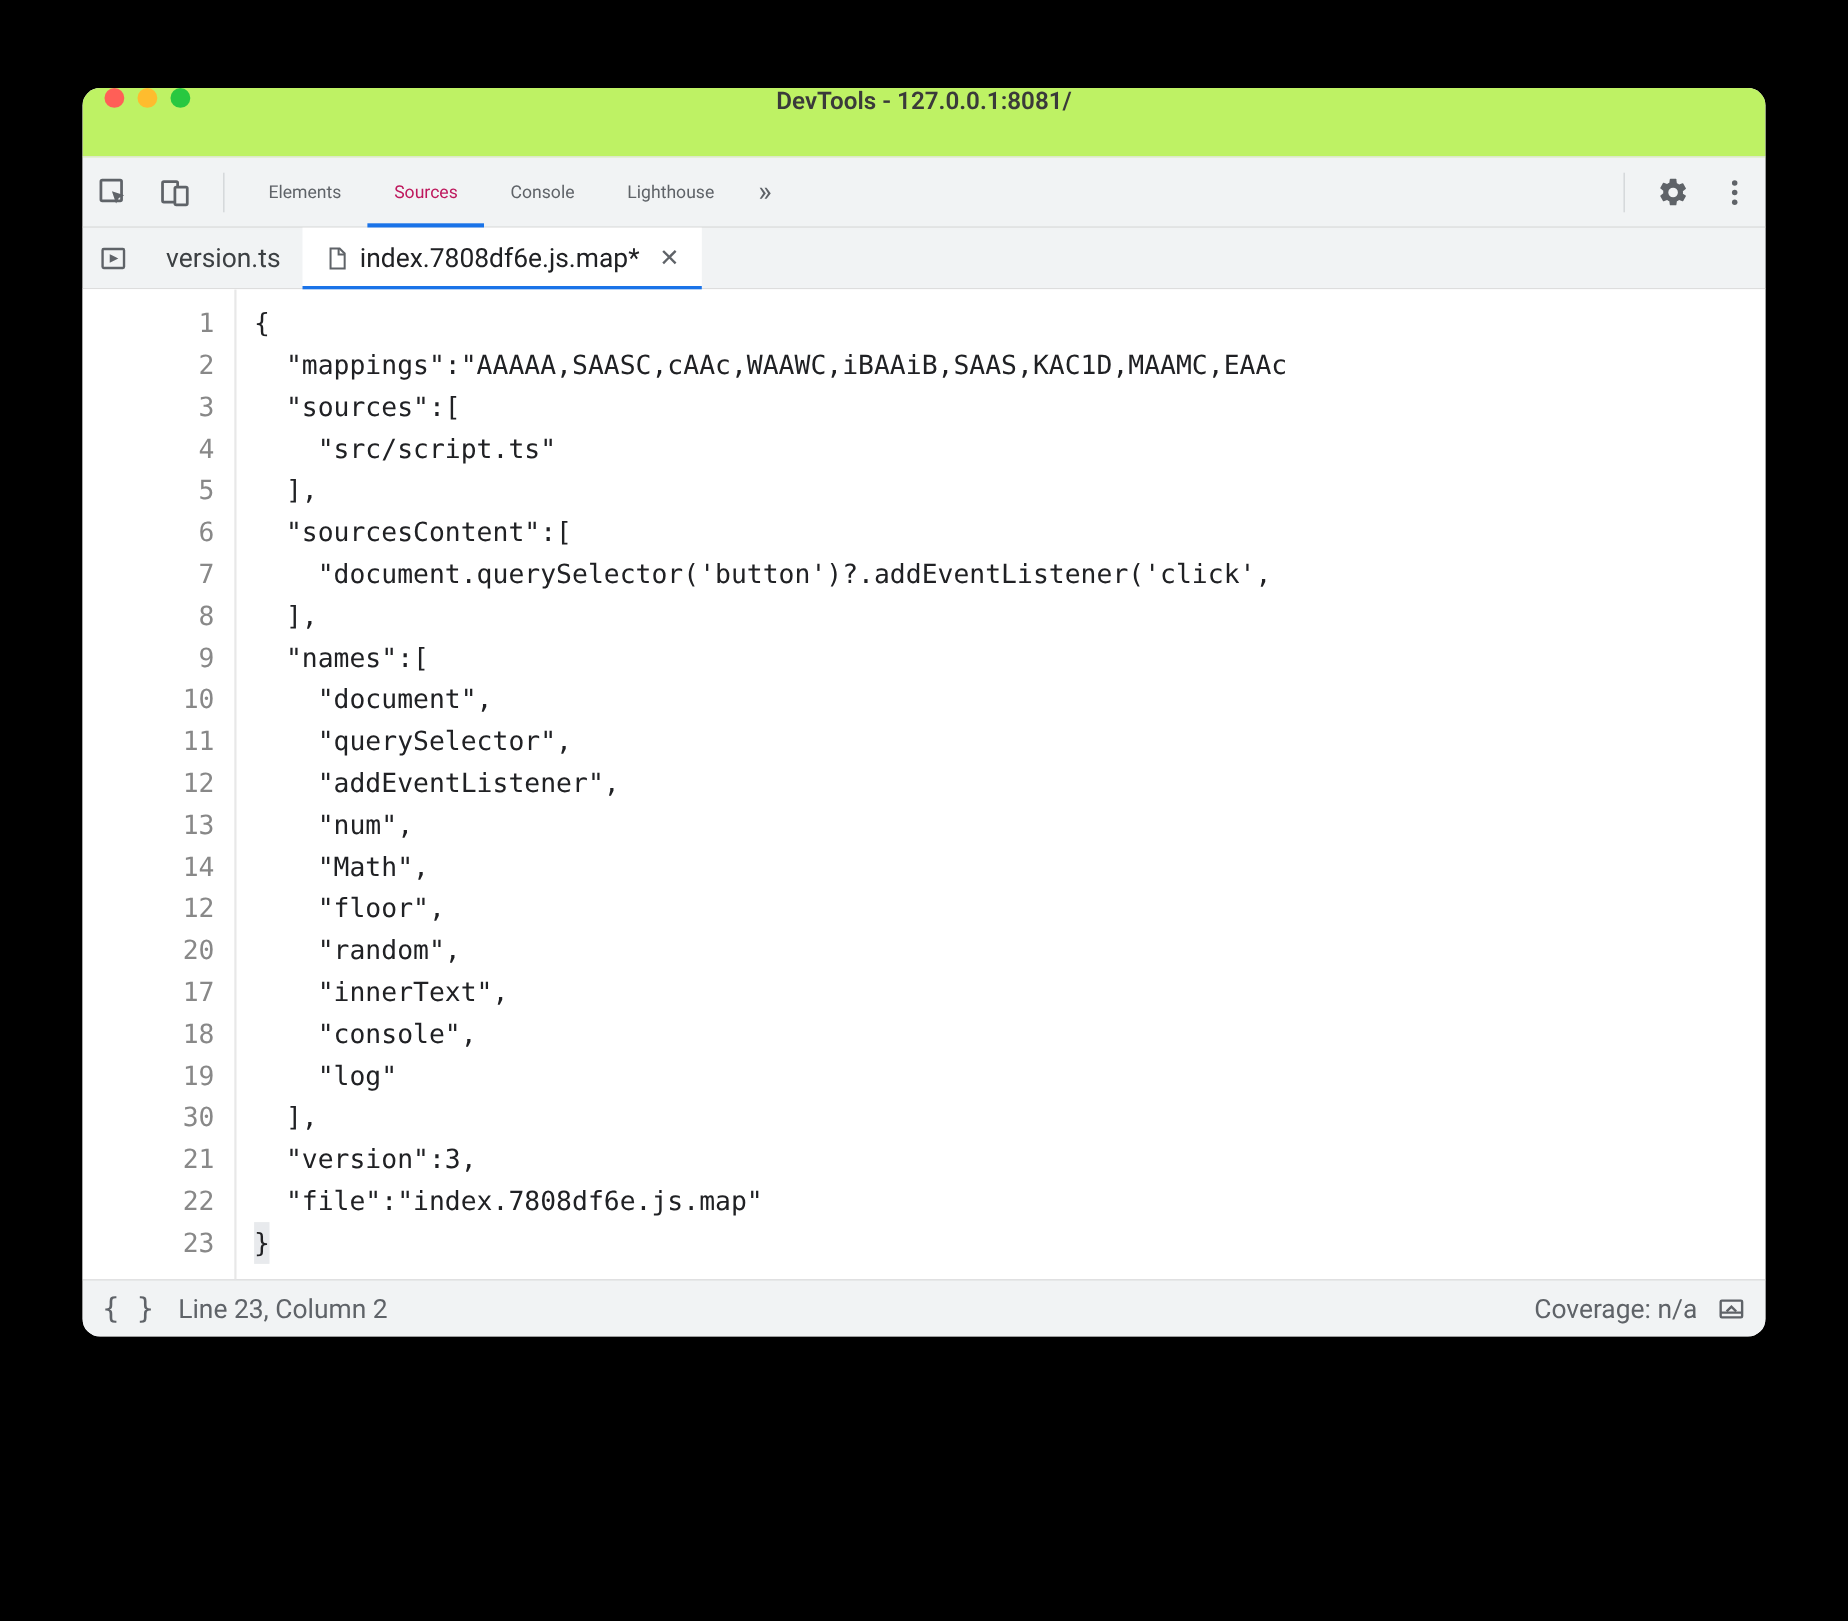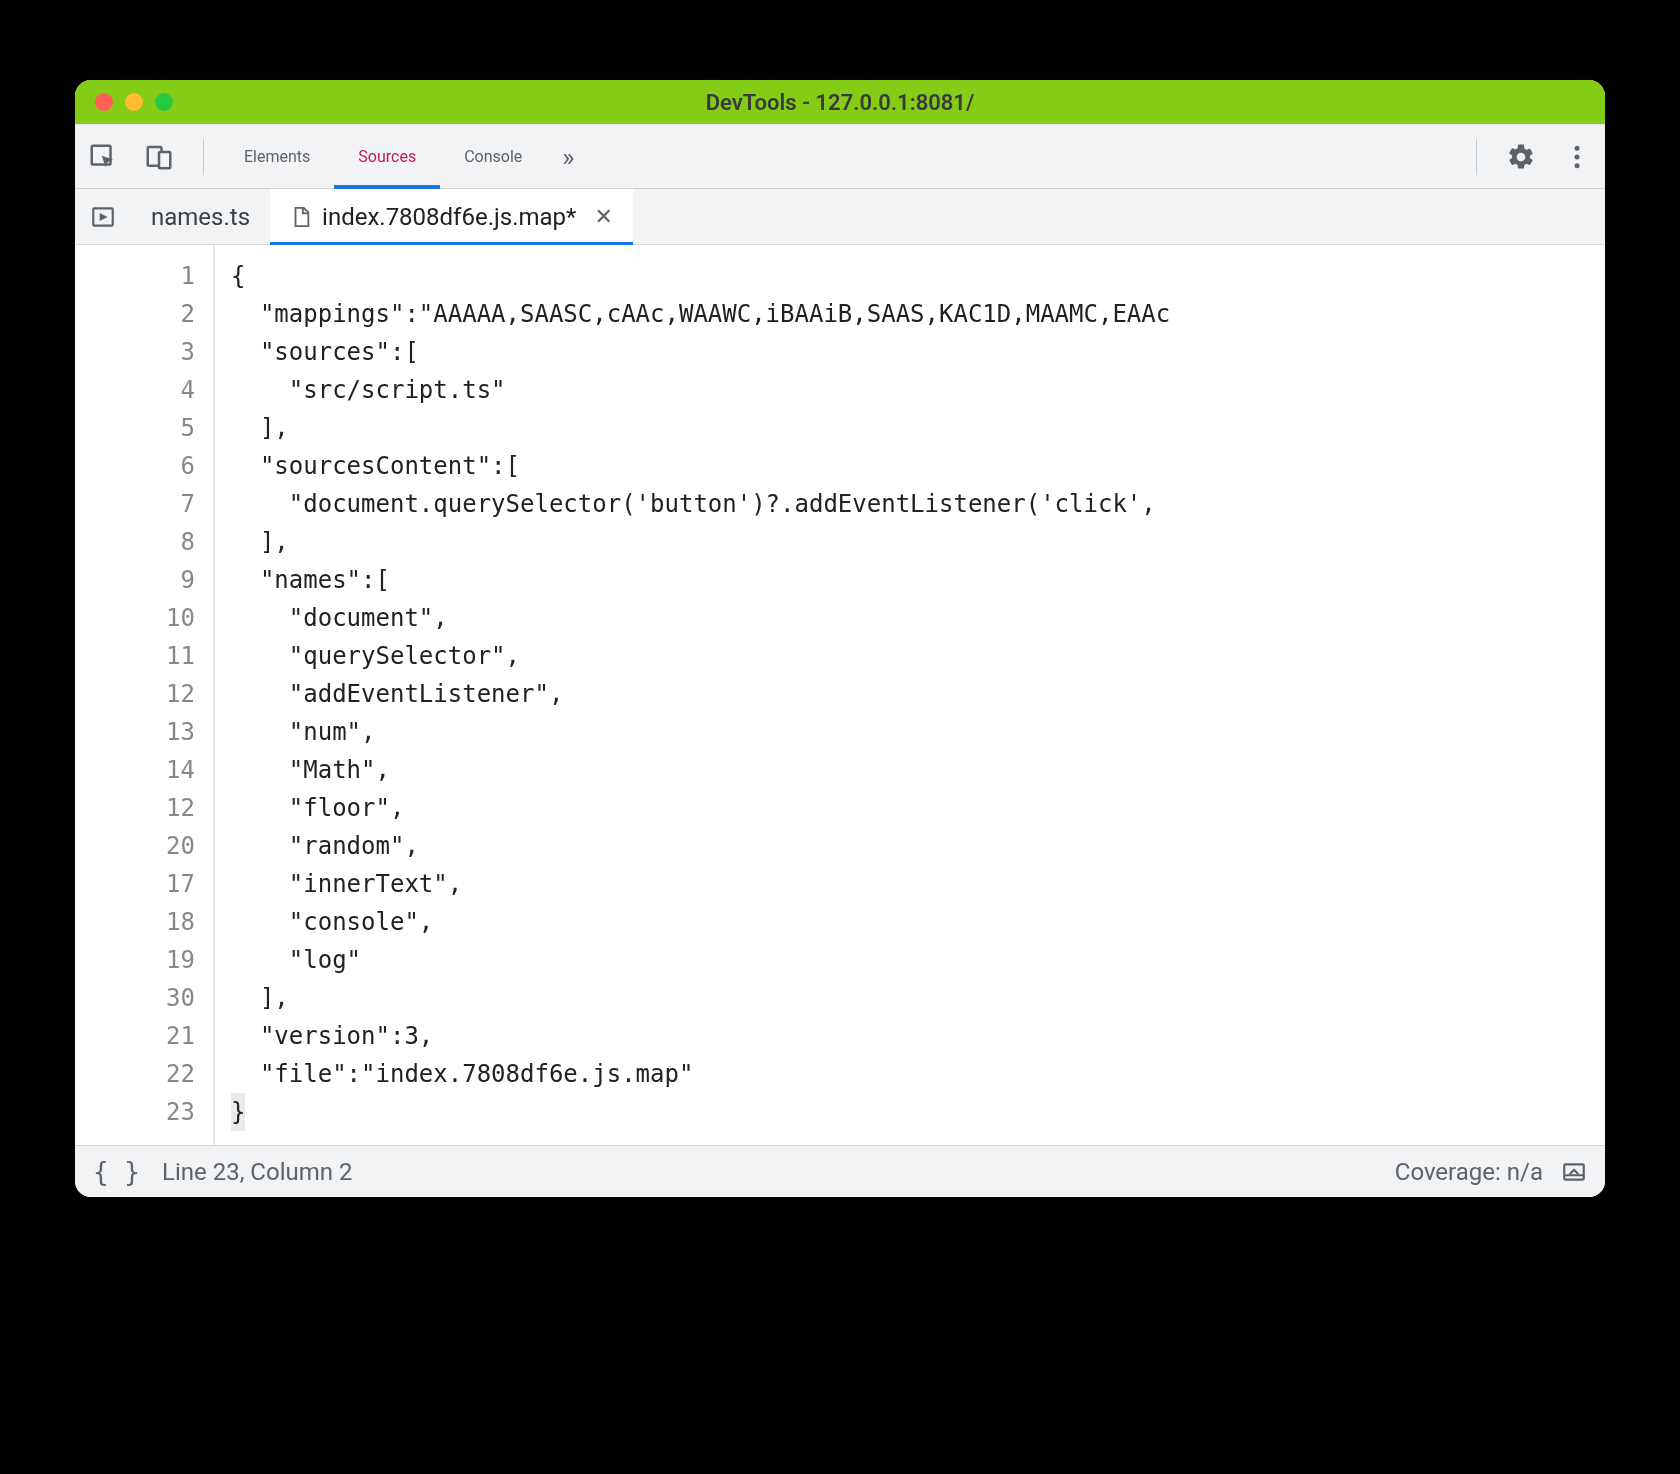--- a/index.html
+++ b/index.html
@@ -14,24 +14,23 @@
     padding-top: 80px;
   }
   .window {
     width: 1530px;
     background: #fff;
     border-radius: 16px;
     overflow: hidden;
     box-shadow: 0 30px 80px rgba(0,0,0,0.5);
   }
   .titlebar {
-    height: 45px;
-    background: #84cc16;
-    display: flex;
-    align-items: center;
+    height: 63px;
+    background: #bef264;
+    display: flex;
     padding: 0 20px;
     position: relative;
     border-bottom: 1px solid #e5e5e5;
   }
   .traffic-lights { display: flex; gap: 12px; }
   .traffic-dot { width: 18px; height: 18px; border-radius: 50%; }
   .dot-close { background: #ff5f57; }
   .dot-min { background: #febc2e; }
   .dot-max { background: #28c840; }
   .title {
@@ -184,20 +183,21 @@
     <div class="tool-icon">
       <svg viewBox="0 0 24 24" fill="none" stroke="currentColor" stroke-width="2">
         <rect x="3" y="4" width="11" height="15" rx="1"></rect>
         <rect x="12" y="8" width="9" height="13" rx="1" fill="#f1f3f4"></rect>
       </svg>
     </div>
     <div class="vdiv"></div>
     <div class="main-tab">Elements</div>
     <div class="main-tab active">Sources</div>
     <div class="main-tab">Console</div>
+    <div class="main-tab">Lighthouse</div>
     <div class="more-chevrons">»</div>
     <div class="spacer"></div>
     <div class="vdiv"></div>
     <div class="tool-icon">
       <svg viewBox="0 0 24 24" fill="currentColor">
         <path d="M19.14,12.94a7.07,7.07,0,0,0,.05-.94,7.07,7.07,0,0,0-.05-.94l2.03-1.58a.5.5,0,0,0,.12-.64l-1.92-3.32a.5.5,0,0,0-.61-.22l-2.39.96a7,7,0,0,0-1.62-.94l-.36-2.54A.5.5,0,0,0,13.9,2H10.1a.5.5,0,0,0-.49.42L9.25,4.96a7,7,0,0,0-1.62.94l-2.39-.96a.5.5,0,0,0-.61.22L2.71,8.48a.5.5,0,0,0,.12.64l2.03,1.58a7.07,7.07,0,0,0-.05.94,7.07,7.07,0,0,0,.05.94L2.83,14.16a.5.5,0,0,0-.12.64l1.92,3.32a.5.5,0,0,0,.61.22l2.39-.96a7,7,0,0,0,1.62.94l.36,2.54a.5.5,0,0,0,.49.42h3.8a.5.5,0,0,0,.49-.42l.36-2.54a7,7,0,0,0,1.62-.94l2.39.96a.5.5,0,0,0,.61-.22l1.92-3.32a.5.5,0,0,0-.12-.64ZM12,15.5A3.5,3.5,0,1,1,15.5,12,3.5,3.5,0,0,1,12,15.5Z"></path>
       </svg>
     </div>
     <div class="tool-icon">
       <svg viewBox="0 0 24 24" fill="currentColor">
@@ -209,21 +209,21 @@
   </div>
 
   <div class="file-tabs">
     <div class="nav-toggle">
       <svg viewBox="0 0 24 24" fill="none" stroke="currentColor" stroke-width="2">
         <rect x="3" y="4" width="18" height="16" rx="1"></rect>
         <path d="M10 10 L14 12 L10 14 Z" fill="currentColor"></path>
       </svg>
     </div>
     <div class="file-tab">
-      <span>names.ts</span>
+      <span>version.ts</span>
     </div>
     <div class="file-tab active">
       <svg class="file-icon" viewBox="0 0 24 24" fill="none" stroke="#5f6368" stroke-width="2">
         <path d="M6 2h9l5 5v15H6z"></path>
           <path d="M14 2v6h6"></path>
       </svg>
       <span>index.7808df6e.js.map*</span>
       <span class="close-x">✕</span>
     </div>
   </div>

